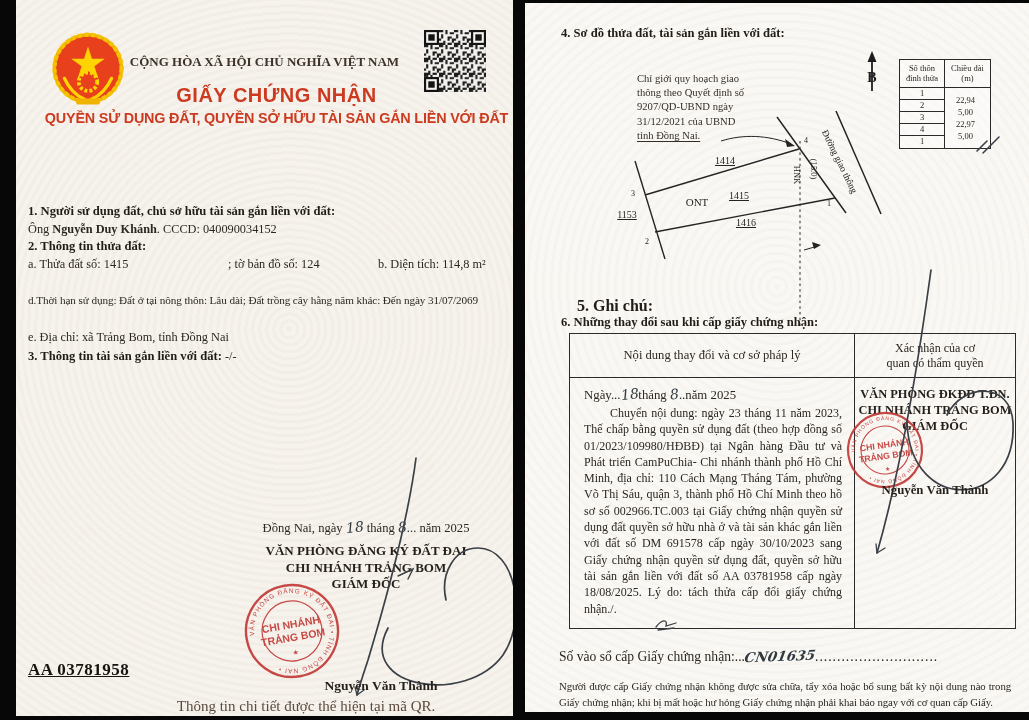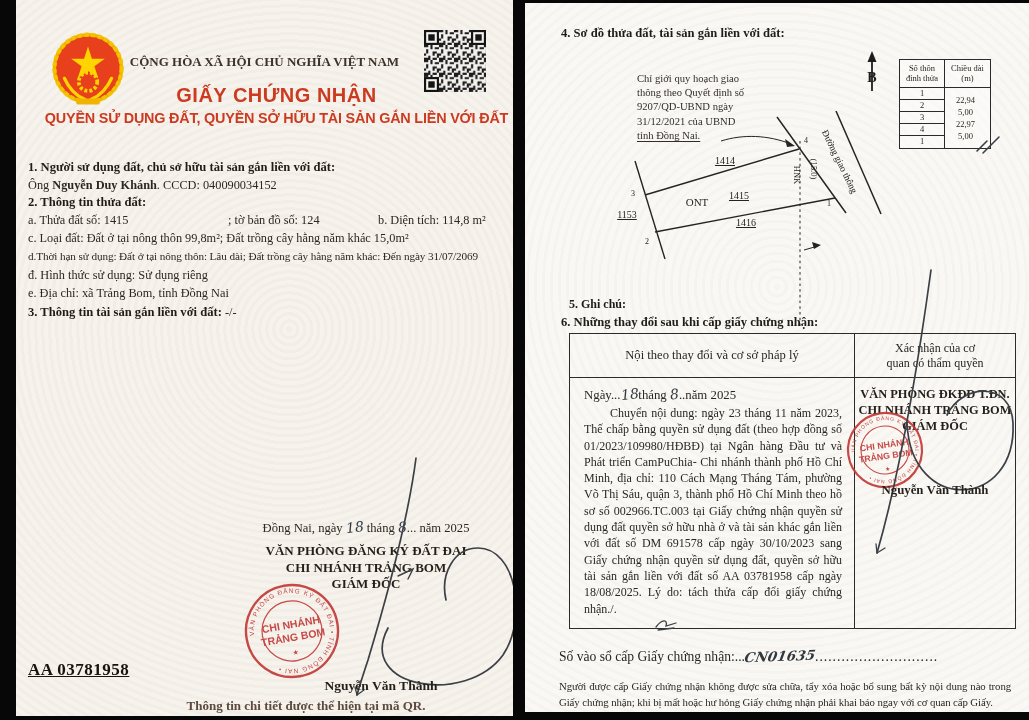--- a/index.html
+++ b/index.html
@@ -20,21 +20,21 @@
   .abs{position:absolute;}
   .b{font-weight:bold;}
   .sans{font-family:"Liberation Sans","DejaVu Sans",sans-serif;}
   .red{color:#cc3a20;margin-left:24px;}
   .ctr{text-align:center;}
   .nw{white-space:nowrap;}
   .hw{font-family:"DejaVu Serif",serif;font-style:italic;color:#30393f;}
   .hw-inline{display:inline-block;transform:rotate(-6deg);font-size:14px;}
   svg{display:block;}
   
-  .lrow{left:12px;right:6px;font-size:12.3px;}
+  .lrow{left:12px;right:6px;font-size:12.3px;margin-top:44px;}
   .lhead{font-weight:bold;font-size:12.6px;color:#201c17;}
   
   .vtable{left:374px;top:56px;width:90px;height:88px;border:1.6px solid #2a2a2a;font-size:8.5px;background:rgba(255,255,255,.35);}
   .vt-h{top:0;height:28px;box-sizing:border-box;border-bottom:1px solid #2a2a2a;text-align:center;padding-top:3px;line-height:10px;}
   .vt-h1{left:0;width:45px;border-right:1px solid #2a2a2a;}
   .vt-h2{left:45px;right:0;}
   .vt-rows{left:0;top:28px;width:45px;height:60px;border-right:1px solid #2a2a2a;box-sizing:border-box;}
   .vt-num{position:absolute;left:0;width:100%;height:12px;line-height:11px;text-align:center;box-sizing:border-box;border-bottom:1px solid #2a2a2a;}
   .vt-num:nth-child(5){border-bottom:none;}
   .vt-vals{left:45px;top:28px;right:4px;height:60px;}
@@ -97,23 +97,21 @@
   <div class="abs ctr sans b red nw" style="left:0;right:0;top:110px;font-size:14.4px;letter-spacing:-0.2px;">QUYỀN SỬ DỤNG ĐẤT, QUYỀN SỞ HỮU TÀI SẢN GẮN LIỀN VỚI ĐẤT</div>
 
   <div class="abs lrow lhead" style="top:160px">1. Người sử dụng đất, chủ sở hữu tài sản gắn liền với đất:</div>
   <div class="abs lrow" style="top:178px"><span>Ông </span><span class="b">Nguyễn Duy Khánh</span><span>. CCCD: 040090034152</span></div>
   <div class="abs lrow lhead" style="top:195px">2. Thông tin thửa đất:</div>
   <div class="abs lrow" style="top:213px">
     <span class="abs" style="left:0">a. Thửa đất số:  1415</span>
     <span class="abs" style="left:200px">; tờ bản đồ số:  124</span>
     <span class="abs" style="left:350px">b. Diện tích:  114,8 m²</span>
   </div>
-  <div class="abs lrow" style="top:231px">c. Loại đất:  Đất ở tại nông thôn 99,8m²; Đất trồng cây hằng năm khác 15,0m²</div>
   <div class="abs lrow nw" style="top:250px;font-size:11.2px;letter-spacing:-0.1px;">d.Thời hạn sử dụng: Đất ở tại nông thôn: Lâu dài; Đất trồng cây hằng năm khác: Đến ngày 31/07/2069</div>
-  <div class="abs lrow" style="top:268px">đ. Hình thức sử dụng:  Sử dụng riêng</div>
   <div class="abs lrow" style="top:286px">e. Địa chỉ:  xã Trảng Bom, tỉnh Đồng Nai</div>
   <div class="abs lrow" style="top:305px"><span class="lhead">3. Thông tin tài sản gắn liền với đất:</span><span> -/-</span></div>
 
   <div class="abs ctr" style="left:200px;top:519px;width:300px;font-size:12.6px;">
     <span>Đồng Nai, ngày</span> <span class="hw hw-inline">18</span> <span>tháng</span> <span class="hw hw-inline">8</span><span>... năm 2025</span>
   </div>
   <div class="abs ctr b" style="left:200px;top:543px;width:300px;font-size:13px;line-height:16.5px;color:#241f1a;">
     <div>VĂN PHÒNG ĐĂNG KÝ ĐẤT ĐAI</div>
     <div>CHI NHÁNH TRẢNG BOM</div>
     <div>GIÁM ĐỐC</div>
@@ -138,21 +136,21 @@
       <path d="M80,8 C72,70 50,150 32,210 C28,222 24,234 21,245"></path>
       <path d="M21,245 l-2,-8 M21,245 l7,-5" stroke-width="1.3"></path>
       <path d="M52,178 C20,238 130,256 167,205 C192,168 180,98 142,98 C118,98 104,124 110,150"></path>
       <path d="M62,126 l15,-7 l-5,10" stroke-width="1.4"></path>
     </g>
   </svg>
 
   <div class="abs ctr b" style="left:250px;top:678px;width:230px;font-size:13.5px;color:#241f1a;">Nguyễn Văn Thành</div>
 
   <div class="abs b" style="left:12px;top:660px;font-size:17px;letter-spacing:.5px;color:#17130f;text-decoration:underline;">AA 03781958</div>
-  <div class="abs ctr" style="left:120px;top:698px;width:340px;font-size:13px;color:#5c4a3d;font-weight:bold;">Thông tin chi tiết được thể hiện tại mã QR.</div>
+  <div class="abs ctr" style="left:120px;top:698px;width:340px;font-size:15px;color:#5c4a3d;">Thông tin chi tiết được thể hiện tại mã QR.</div>
 </div>
 
 <div class="pg page-right">
 
   <div class="abs lhead" style="left:36px;top:23px;font-size:12.6px;">4. Sơ đồ thửa đất, tài sản gắn liền với đất:</div>
 
   <div class="abs annotation">
     <div>Chỉ giới quy hoạch giao</div>
     <div>thông theo Quyết định số</div>
     <div>9207/QD-UBND ngày</div>
@@ -216,25 +214,25 @@
       <text x="30" y="85" text-anchor="middle" font-size="8">3</text>
       <text x="44" y="133" text-anchor="middle" font-size="8">2</text>
       <text x="203" y="32" text-anchor="middle" font-size="8">4</text>
       <text x="226" y="95" text-anchor="middle" font-size="8">1</text>
       <text transform="translate(191,64) rotate(90)" text-anchor="middle" font-size="8.5">HNK</text>
       <text transform="translate(208,58) rotate(90)" text-anchor="middle" font-size="8.5">(15.0)</text>
       <text transform="translate(234,52) rotate(64)" text-anchor="middle" font-size="9.5">Đường giao thông</text>
     </g>
   </svg>
 
-  <div class="abs lhead" style="left:44px;top:294px;font-size:12px;">5. Ghi chú:</div>
+  <div class="abs lhead" style="left:52px;top:294px;font-size:16px;">5. Ghi chú:</div>
   <div class="abs lhead" style="left:36px;top:312px;font-size:12.6px;">6. Những thay đổi sau khi cấp giấy chứng nhận:</div>
 
   <div class="abs ctable">
-    <div class="abs ct-hl">Nội theo thay đổi và cơ sở pháp lý</div>
+    <div class="abs ct-hl">Nội dung thay đổi và cơ sở pháp lý</div>
     <div class="abs ct-hr">
       <div>Xác nhận của cơ</div>
         <div>quan có thẩm quyền</div>
     </div>
     <div class="abs ct-bl">
       <div style="font-size:12.8px;">
         <span>Ngày...</span><span class="hw hw-inline">18</span><span>tháng</span> <span class="hw hw-inline">8</span><span>..năm 2025</span>
       </div>
       <div class="ct-para">Chuyển nội dung: ngày 23 tháng 11 năm 2023, Thế chấp bằng quyền sử dụng đất (theo hợp đồng số 01/2023/109980/HĐBĐ) tại Ngân hàng Đầu tư và Phát triển CamPuChia- Chi nhánh thành phố Hồ Chí Minh, địa chỉ: 110 Cách Mạng Tháng Tám, phường Võ Thị Sáu, quận 3, thành phố Hồ Chí Minh theo hồ sơ số 002966.TC.003 tại Giấy chứng nhận quyền sử dụng đất quyền sở hữu nhà ở và tài sản khác gắn liền với đất số DM 691578 cấp ngày 30/10/2023 sang Giấy chứng nhận quyền sử dụng đất, quyền sở hữu tài sản gắn liền với đất số AA 03781958 cấp ngày 18/08/2025. Lý do: tách thửa cấp đổi giấy chứng nhận./.</div>
       <svg width="26" height="14" viewBox="0 0 26 14" style="margin-left:70px;">

